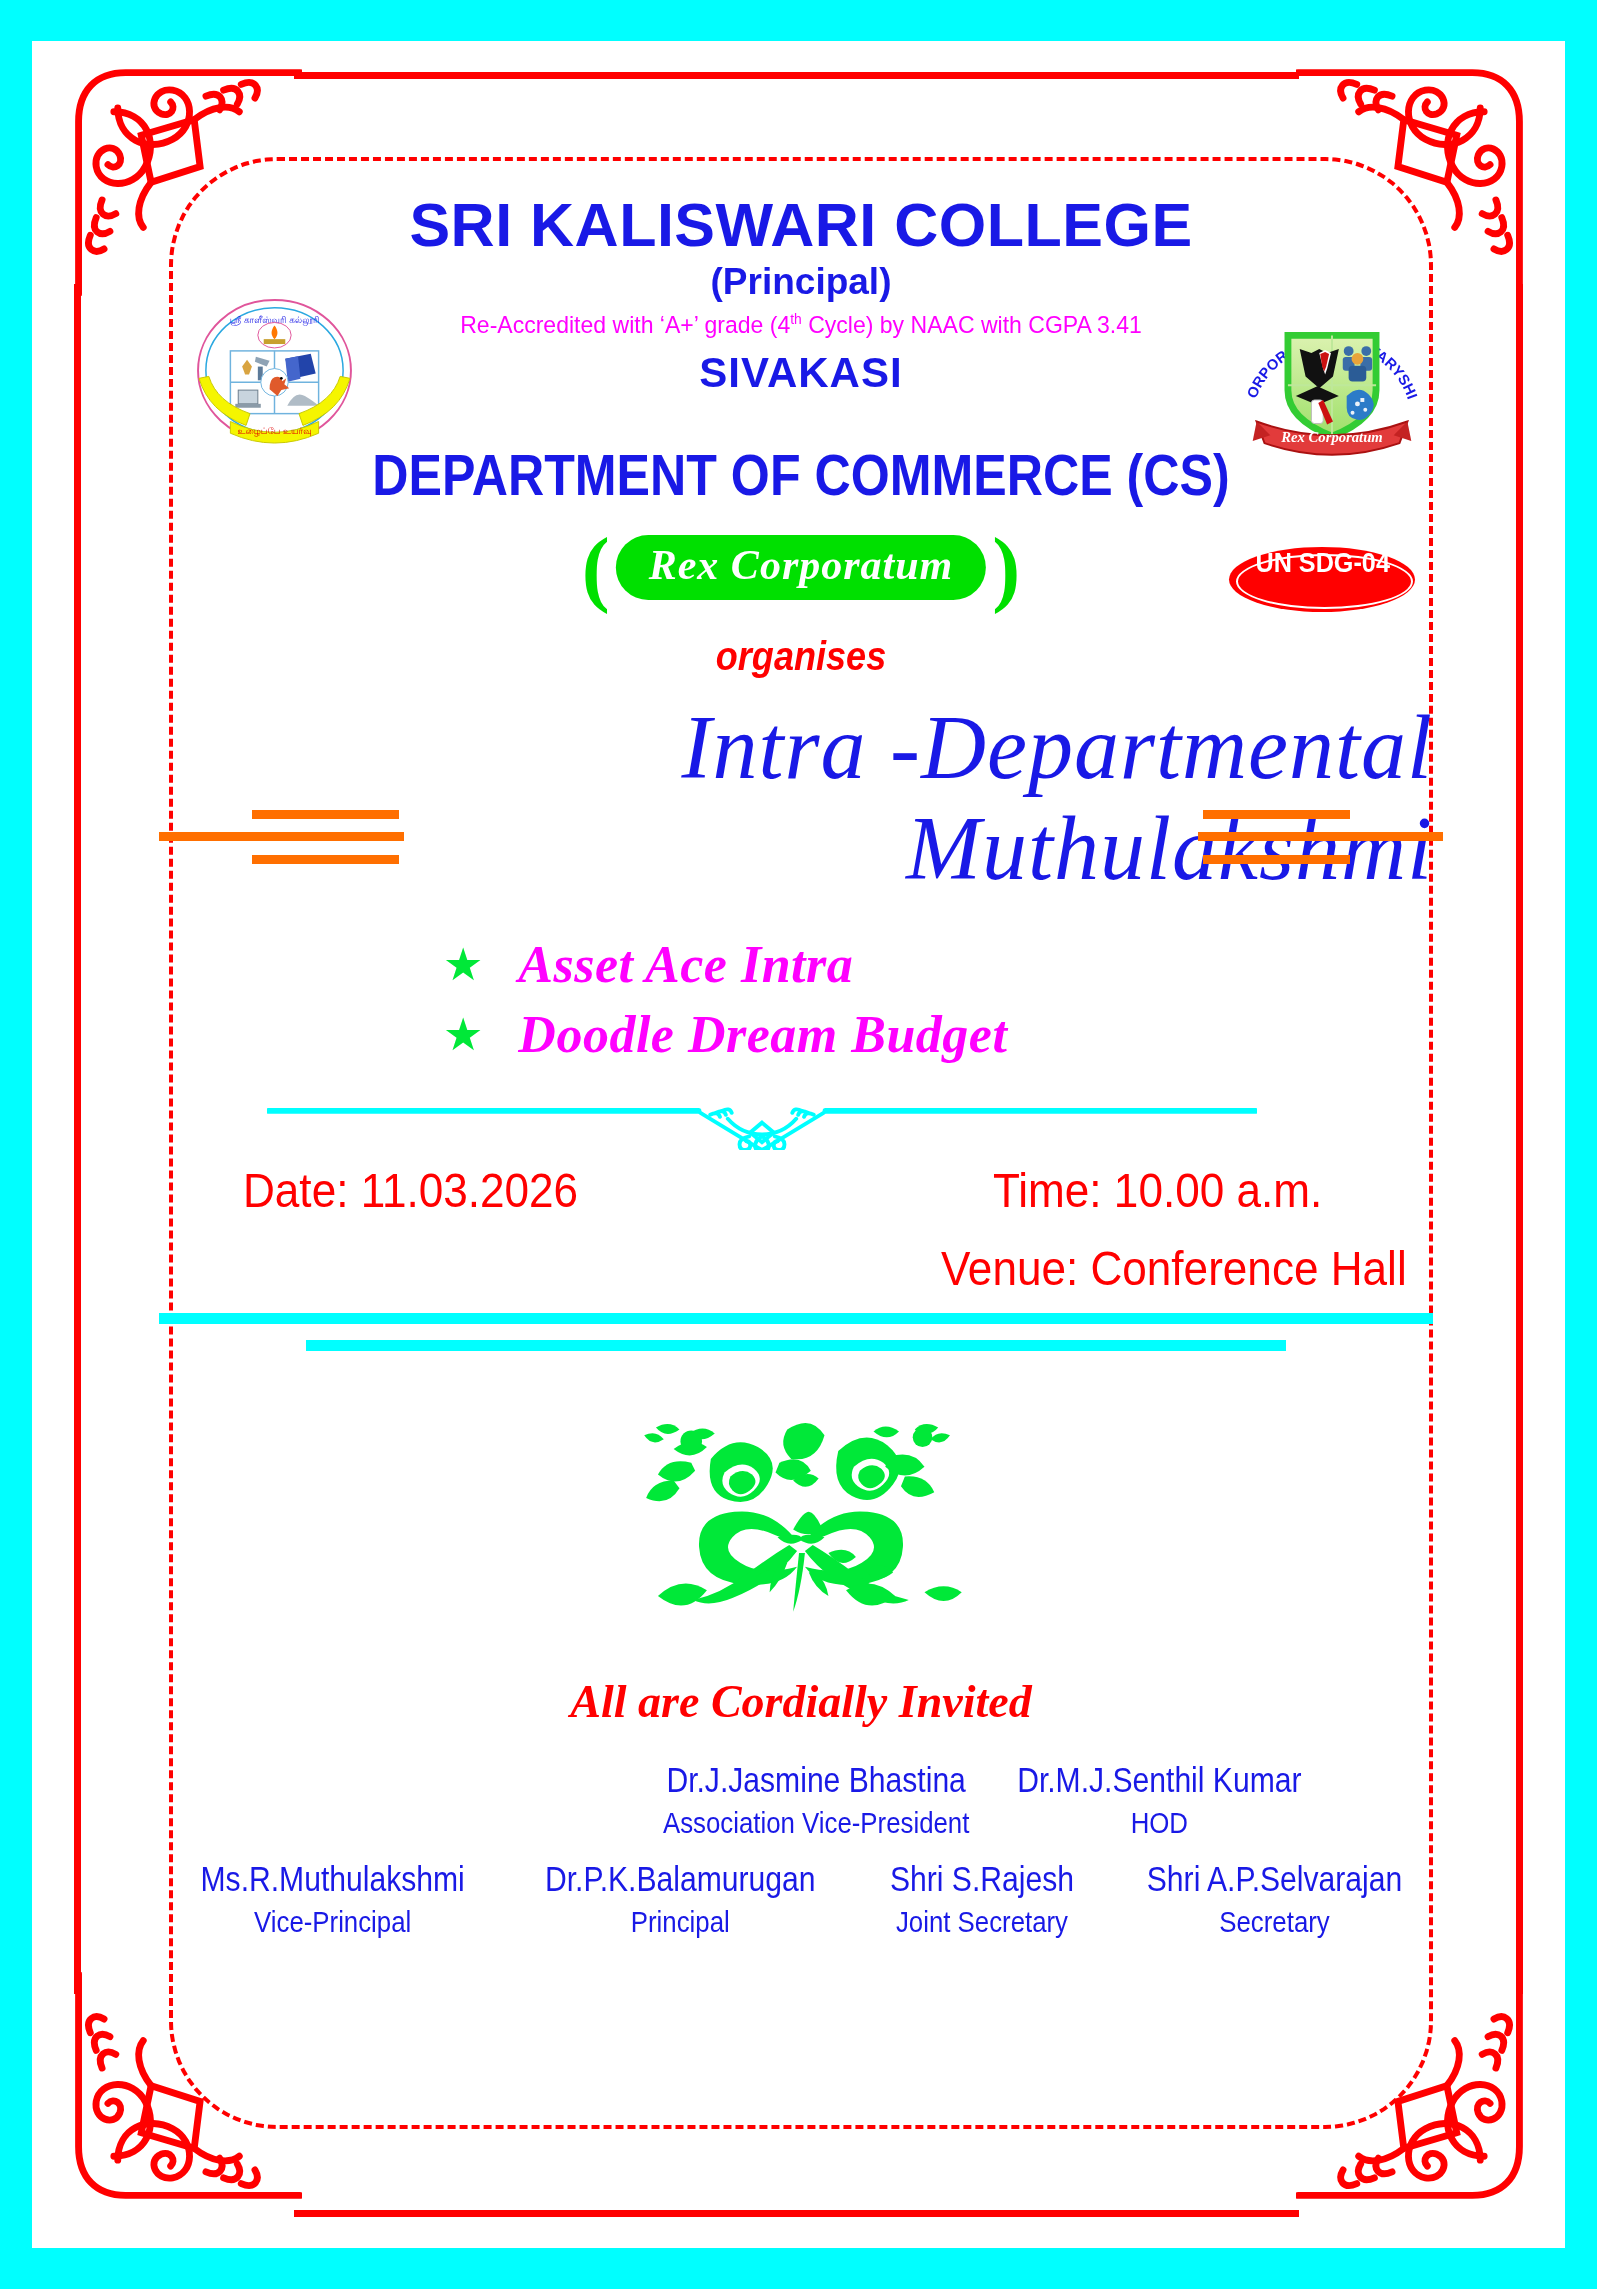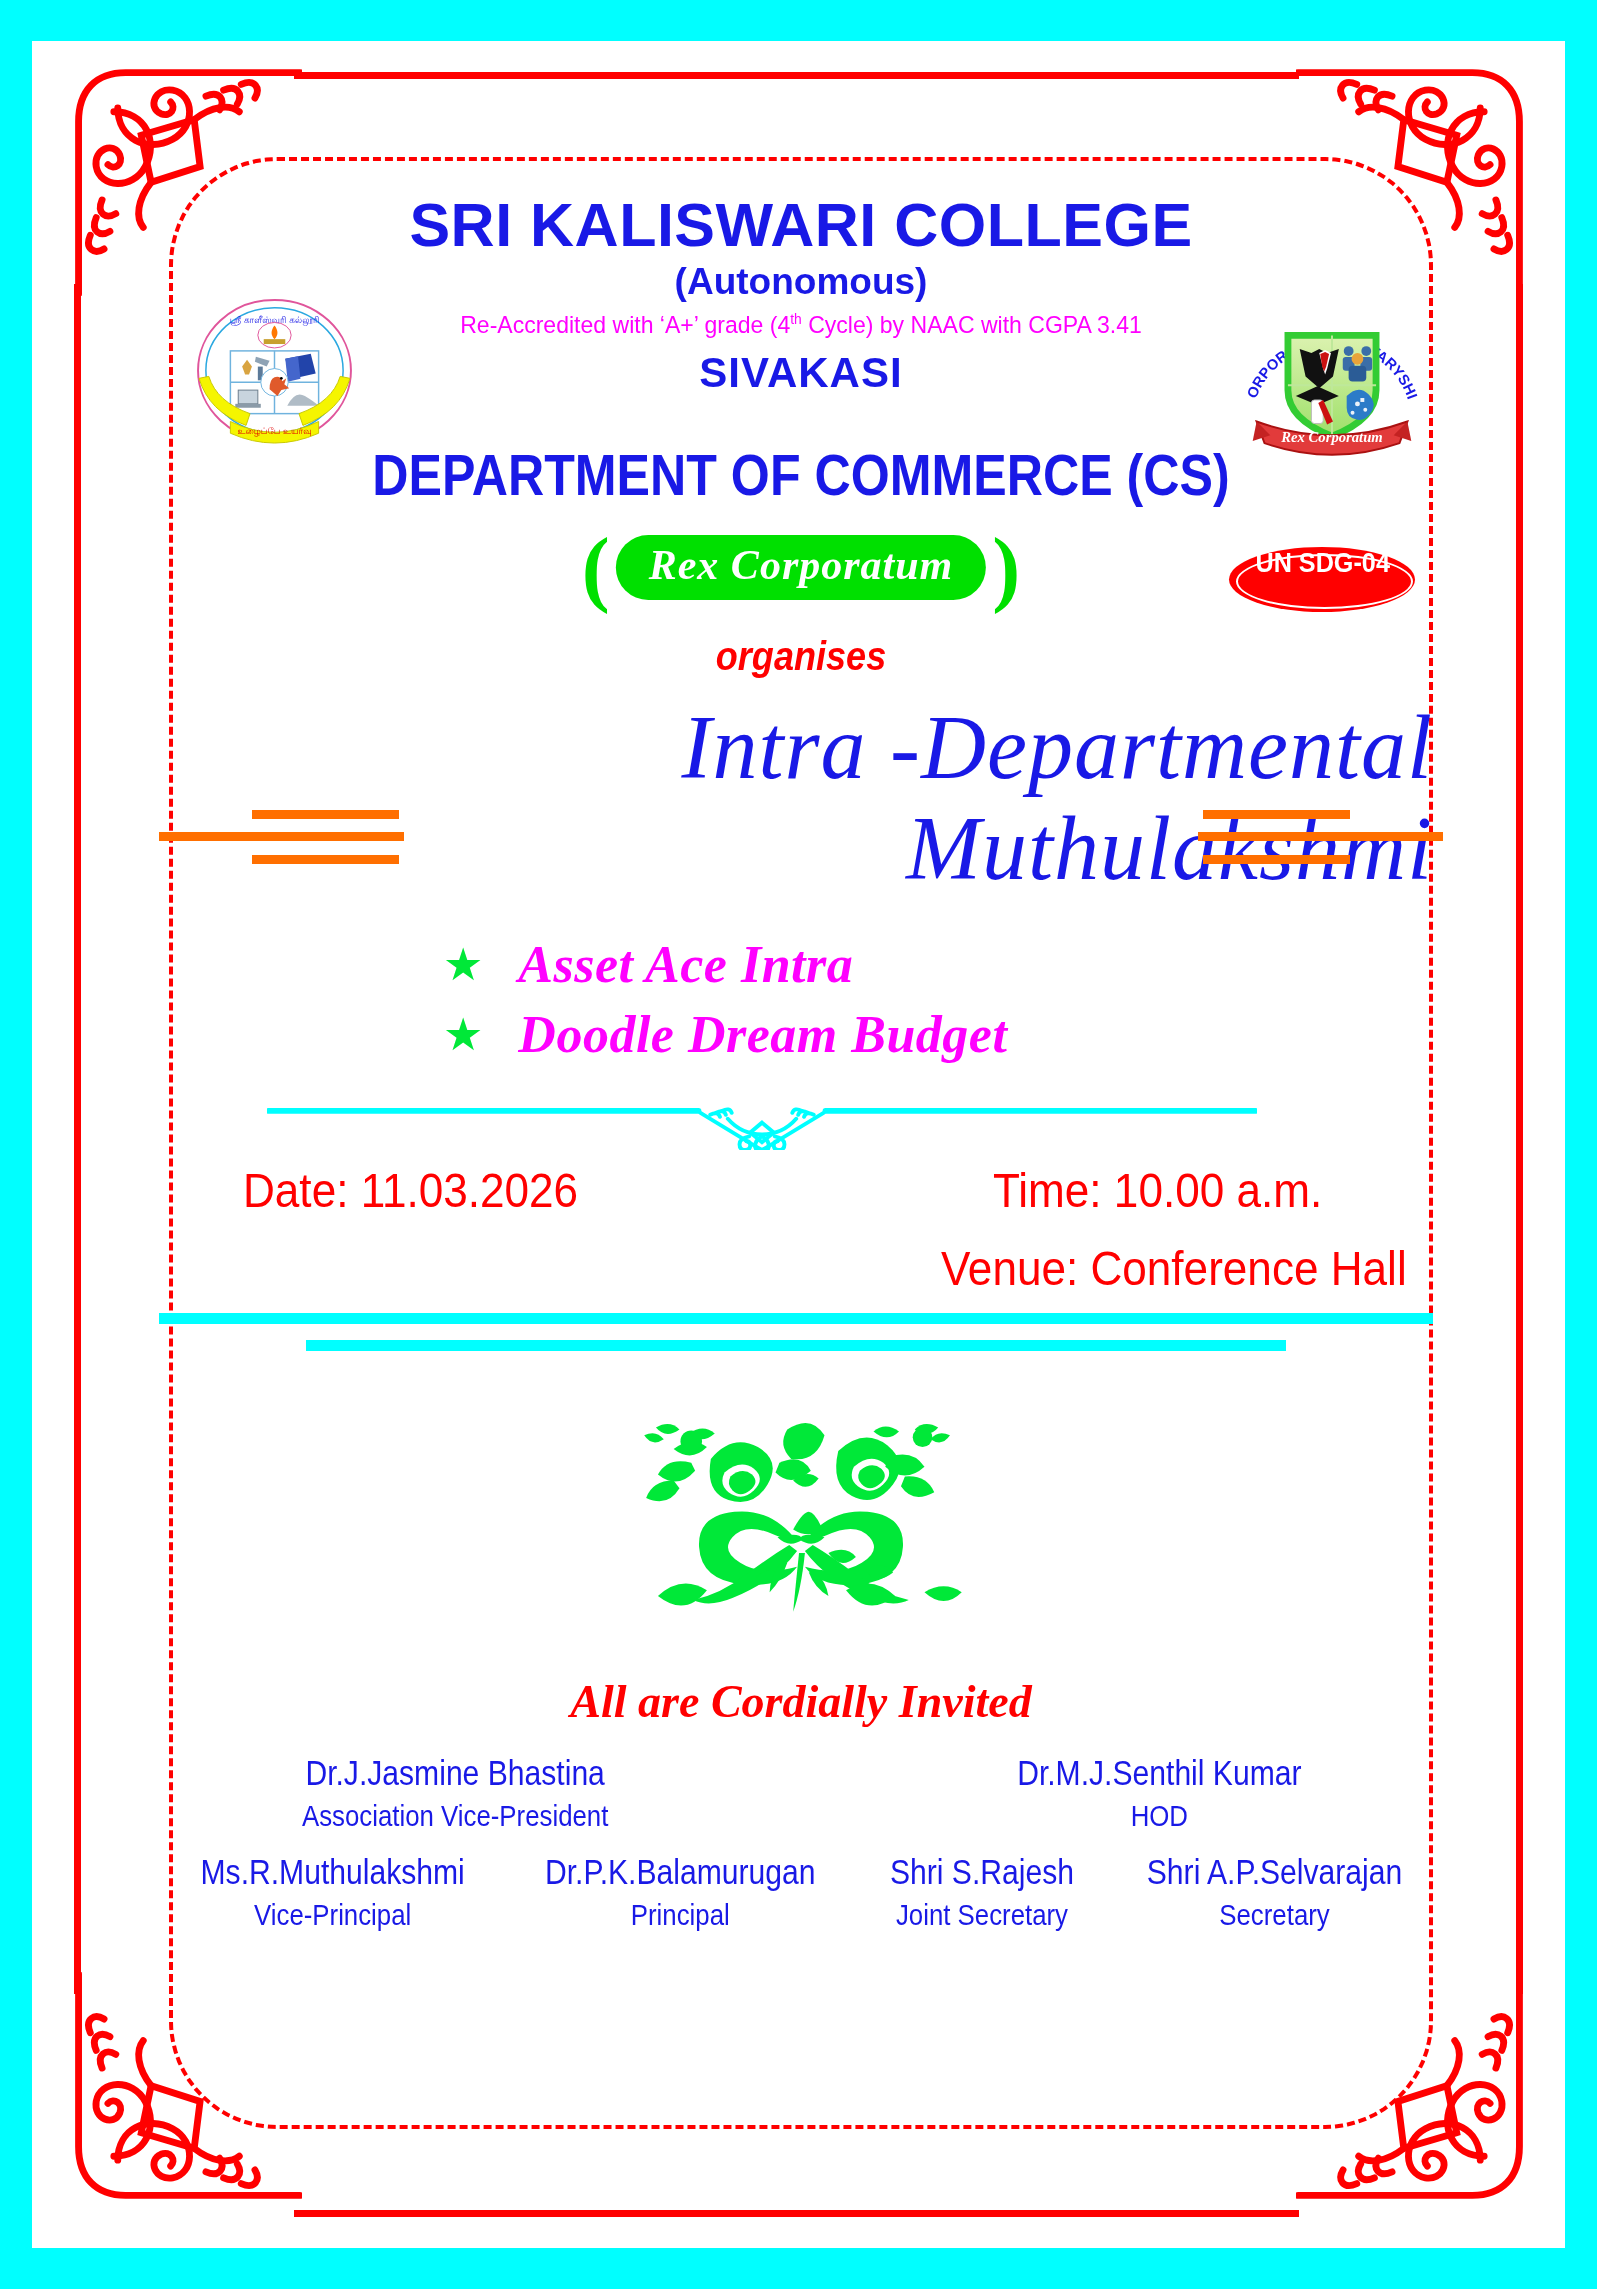--- a/index.html
+++ b/index.html
@@ -186,22 +186,22 @@
   
   .invited{
     text-align:center; color:#FF0000;
     font-family:"Liberation Serif", serif;
     font-weight:bold; font-style:italic; font-size:46px;
     margin-top:25.5px;
   }
 
   
   .sig-row-2{
-    display:flex; justify-content:space-between;
-    margin-top:25px; padding:0 108px;gap:16px;
+    display:flex; justify-content:flex-end;
+    margin-top:32px; padding:0 108px;
   }
   .sig-row-4{
     display:flex; justify-content:space-between;
     margin-top:19.6px; padding:0 9.8px;
   }
   .sig{ text-align:center; }
   .sig-name{
     color:#1919E6; font-size:35px; font-weight:normal;
     transform:scaleX(0.86); transform-origin:center;
     white-space:nowrap;
@@ -363,21 +363,21 @@
             <rect x="124" y="106" width="4" height="4"></rect>
         </g>
         <path d="M18 130 q77 28 154 0 l-8 22 q-69 24 -138 0z" fill="#E23B3B" stroke="#AA1111" stroke-width="2"></path>
         <path d="M18 130 l-4 20 l18 -6z" fill="#C42222"></path>
         <path d="M172 130 l4 20 l-18 -6z" fill="#C42222"></path>
         <text x="95" y="151" font-size="15" font-weight="bold" font-style="italic" fill="#ffffff" text-anchor="middle" font-family="Liberation Serif, serif">Rex Corporatum</text>
       </svg>
     </div>
 
     <div class="college-name">SRI KALISWARI COLLEGE</div>
-    <div class="autonomous">(Autonomous)</div>
+    <div class="autonomous">(Principal)</div>
     <div class="accred"><span>Re-Accredited with ‘A+’ grade (4</span><sup>th</sup><span> Cycle) by NAAC with CGPA 3.41</span></div>
     <div class="city">SIVAKASI</div>
   </div>
 
   <div class="dept">DEPARTMENT OF COMMERCE (CS)</div>
 
   <div class="rexrow">
     <div class="rexwrap">
       <span class="paren">(</span>
       <span class="rexpill">Rex Corporatum</span>

